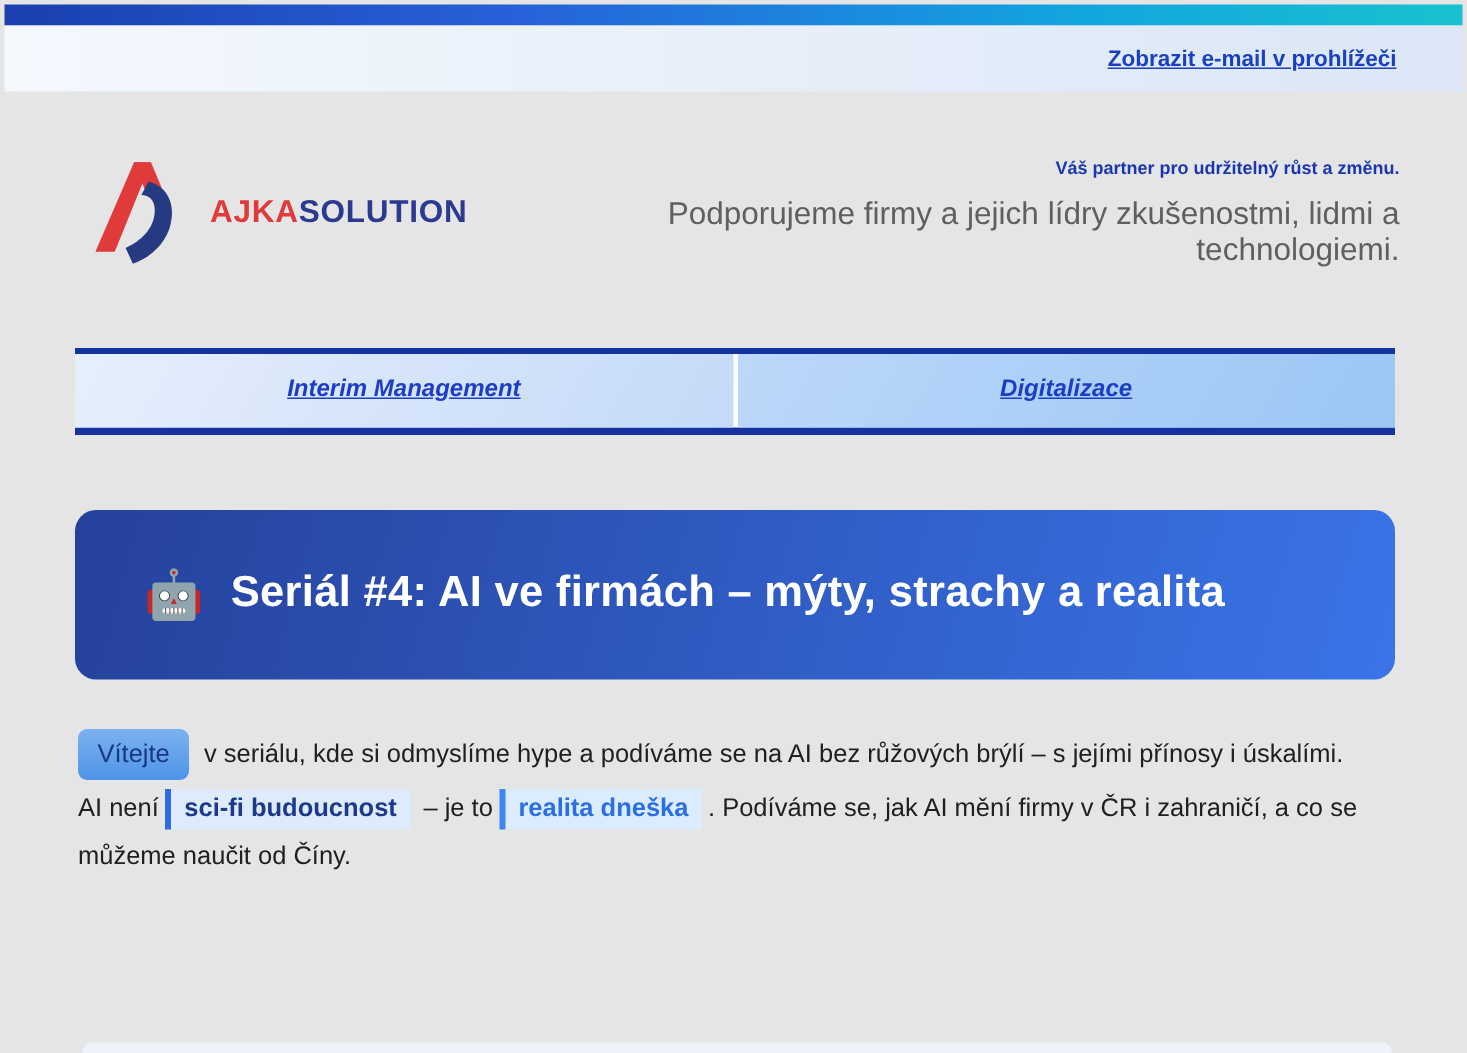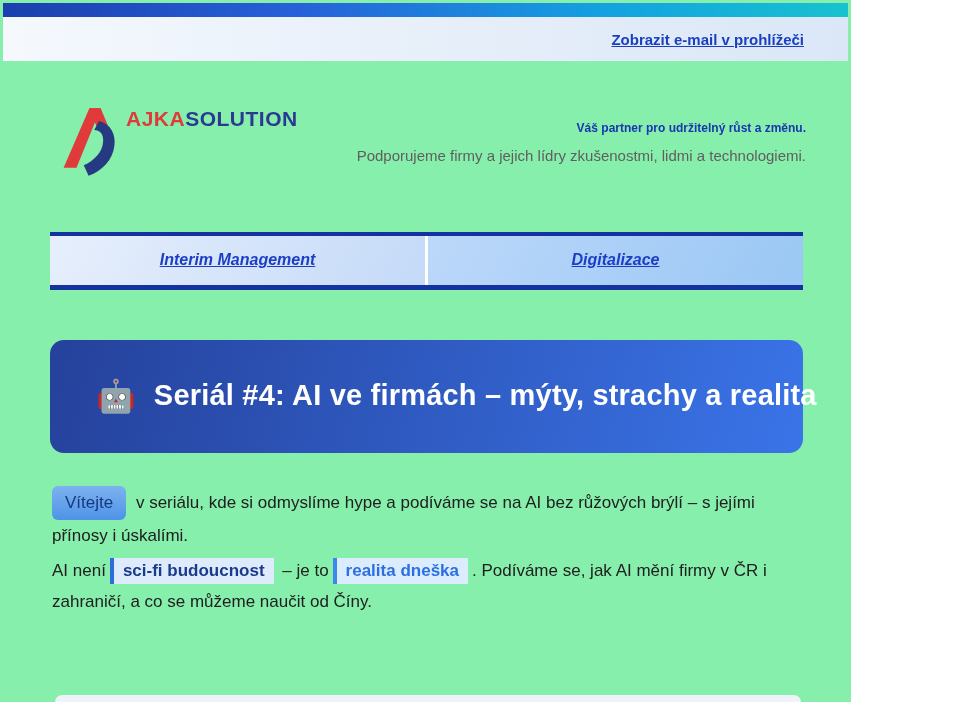--- a/index.html
+++ b/index.html
@@ -1,23 +1,23 @@
 <!DOCTYPE html>
 <html><head>
 <meta charset="utf-8">
 <style>
   * { margin: 0; padding: 0; box-sizing: border-box; }
   html, body { background: #ffffff; }
   body { font-family: "Liberation Sans", sans-serif; }
 
   .page {
     position: relative;
-    width: 851px;
+    width: 978px;
     height: 702px;
-    background: #86efac;
+    background: #e5e5e5;
     overflow: hidden;
   }
 
   
   .top-gradient-bar {
     margin: 3px 3px 0 3px;
     height: 14px;
     background: linear-gradient(90deg, #1b3fae 0%, #2761d9 35%, #13a3e0 72%, #18c2cf 100%);
   }
 
@@ -40,28 +40,28 @@
   }
 
   
   .header {
     display: flex;
     justify-content: space-between;
     align-items: center;
     padding: 28px 45px 0 62px;
     height: 134px;
   }
-  .logo { display: flex; align-items: flex-start; gap: 6px; }
+  .logo { display: flex; align-items: center; gap: 20px; }
   .logo-mark svg { display: block; }
   .logo-text { font-size: 21px; font-weight: bold; letter-spacing: 0.5px; }
   .logo-text .red { color: #e03a3a; }
   .logo-text .navy { color: #2b3990; font-weight: 600; }
   .header-right { text-align: right; }
   .tagline { color: #1a36b0; font-size: 12px; font-weight: bold; margin-bottom: 12px; }
-  .subtagline { color: #5f5f5f; font-size: 15px; }
+  .subtagline { color: #5f5f5f; font-size: 21px; }
 
   
   .nav {
     margin: 37px 48px 0 50px;
     border-top: 4px solid #1533a0;
     border-bottom: 5px solid #1533a0;
     background: #ffffff;
     display: flex;
     gap: 3px;
   }

